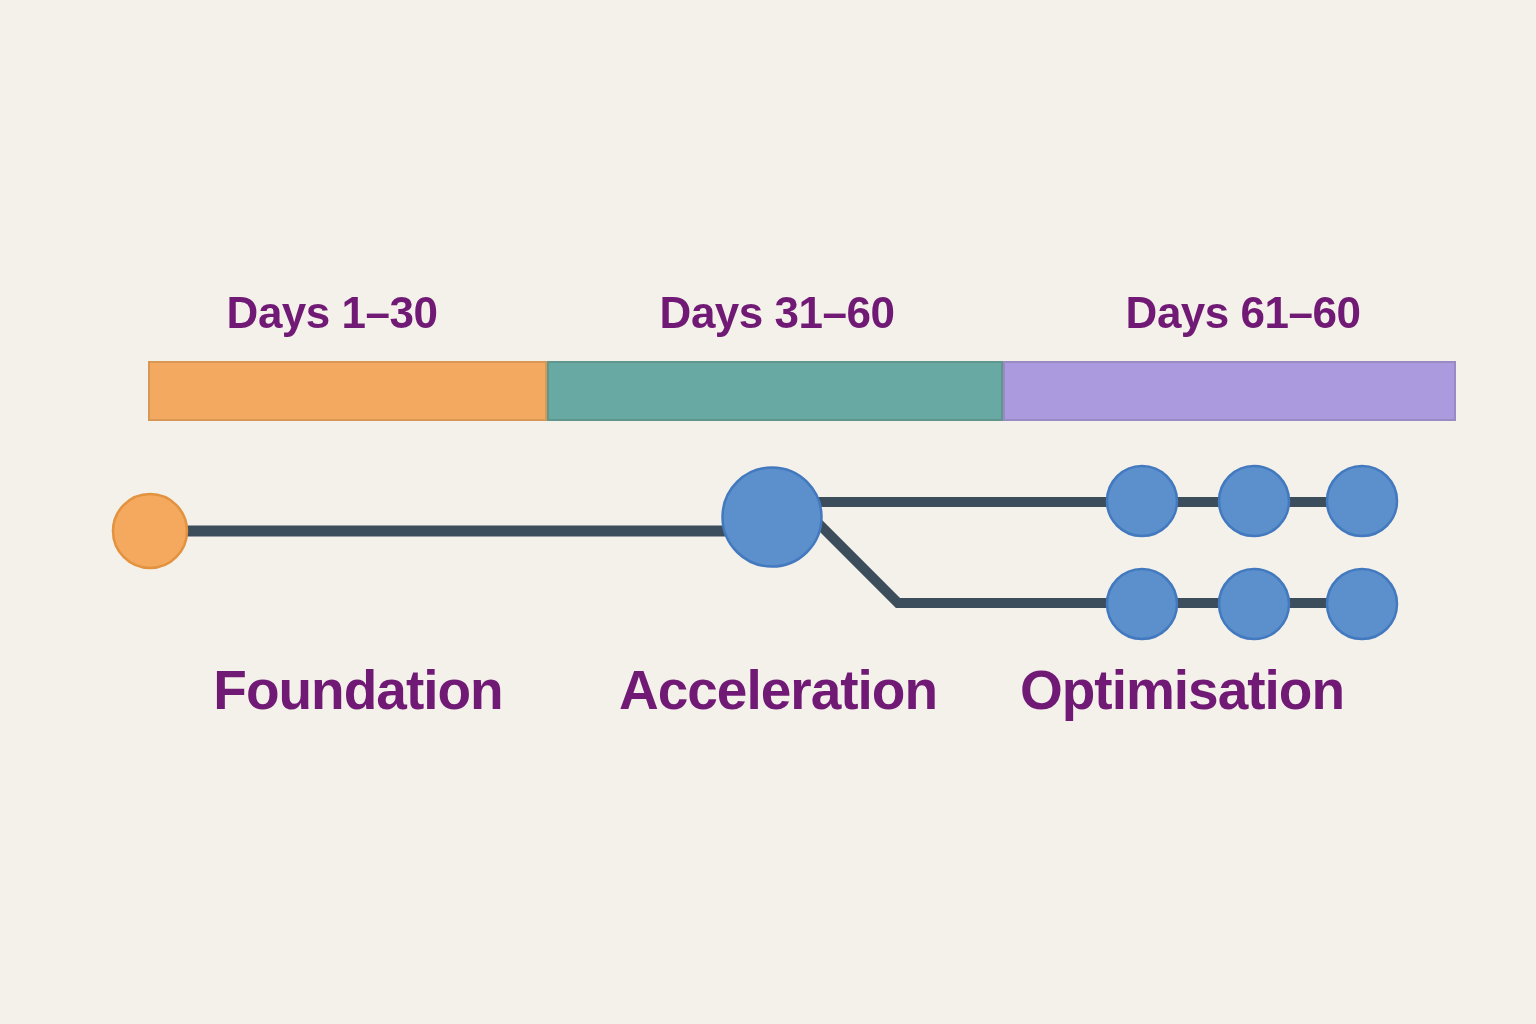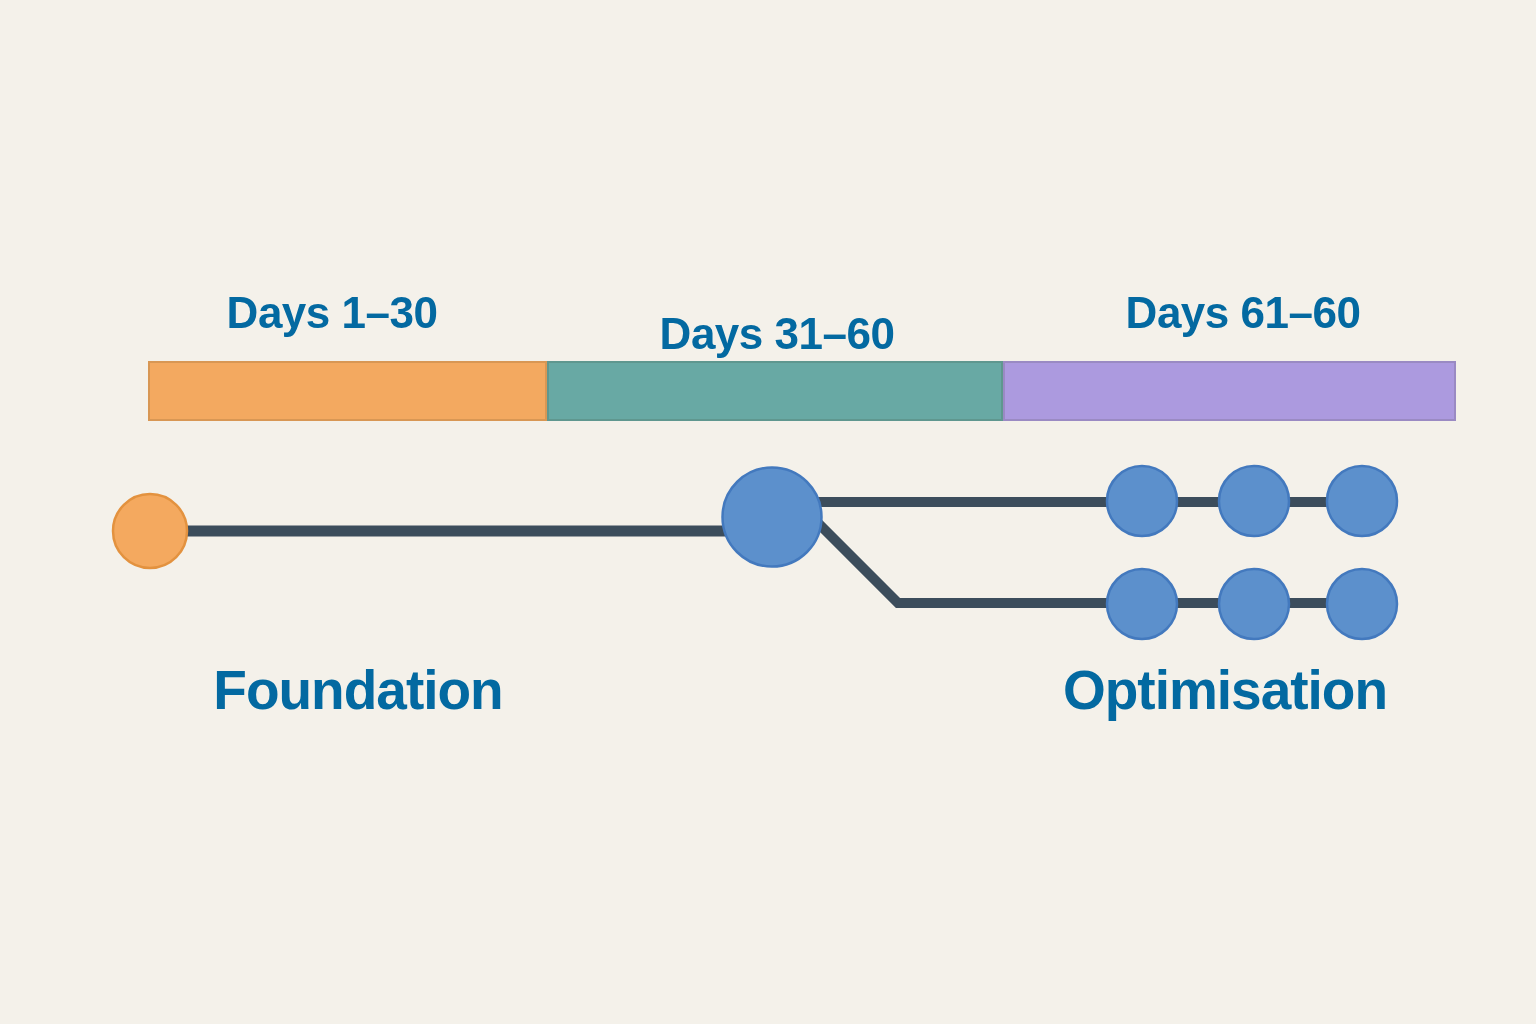--- a/index.html
+++ b/index.html
@@ -14,25 +14,25 @@
     transform:translateX(-50%);
     font-weight:700;
     white-space:nowrap;
     letter-spacing:-0.5px;
     line-height:1;
   }
   .day-label{ font-size:44px; top:291px; }
   .phase-label{ font-size:55px; top:663px; letter-spacing:-1px; }
 
   .day-1  { left:332px; }
-  .day-2  { left:777px;margin-top:21px; }
+  .day-2  { left:777px; }
   .day-3  { left:1243px; }
   .phase-1{ left:358px; }
   .phase-2{ left:778px; }
-  .phase-3{ left:1225px; }
+  .phase-3{ left:1182px; }
 
   .bar{
     position:absolute;
     left:148px; top:361px;
     width:1308px; height:60px;
     display:flex;
   }
   .bar .seg{
     height:100%;
     box-shadow: inset 0 0 0 2px rgba(40,30,10,0.13);
@@ -42,21 +42,21 @@
   .seg-3{ width:453px; }
 
   .metro-svg{
     position:absolute;
     left:0; top:0;
   }
 </style>
 </head>
 <body>
 
-<div class="canvas" style="background-color: rgb(244, 241, 234); color: #0369a1;">
+<div class="canvas" style="background-color: rgb(244, 241, 234); color: #701a75;">
 
   <div class="label day-label day-1">Days 1–30</div>
   <div class="label day-label day-2">Days 31–60</div>
   <div class="label day-label day-3">Days 61–60</div>
 
   <div class="bar">
     <div class="seg seg-1" style="background-color: rgb(243, 169, 96);"></div>
     <div class="seg seg-2" style="background-color: rgb(104, 169, 164);"></div>
     <div class="seg seg-3" style="background-color: rgb(172, 154, 223);"></div>
   </div>
@@ -74,15 +74,16 @@
     <circle cx="1142" cy="501" r="35" stroke-width="2.5" fill="#5C90CC" stroke="#4379BE"></circle>
     <circle cx="1254" cy="501" r="35" stroke-width="2.5" fill="#5C90CC" stroke="#4379BE"></circle>
     <circle cx="1362" cy="501" r="35" stroke-width="2.5" fill="#5C90CC" stroke="#4379BE"></circle>
 
     <circle cx="1142" cy="604" r="35" stroke-width="2.5" fill="#5C90CC" stroke="#4379BE"></circle>
     <circle cx="1254" cy="604" r="35" stroke-width="2.5" fill="#5C90CC" stroke="#4379BE"></circle>
     <circle cx="1362" cy="604" r="35" stroke-width="2.5" fill="#5C90CC" stroke="#4379BE"></circle>
   </svg>
 
   <div class="label phase-label phase-1">Foundation</div>
+  <div class="label phase-label phase-2">Acceleration</div>
   <div class="label phase-label phase-3">Optimisation</div>
 
 </div>
 
 </body></html>

